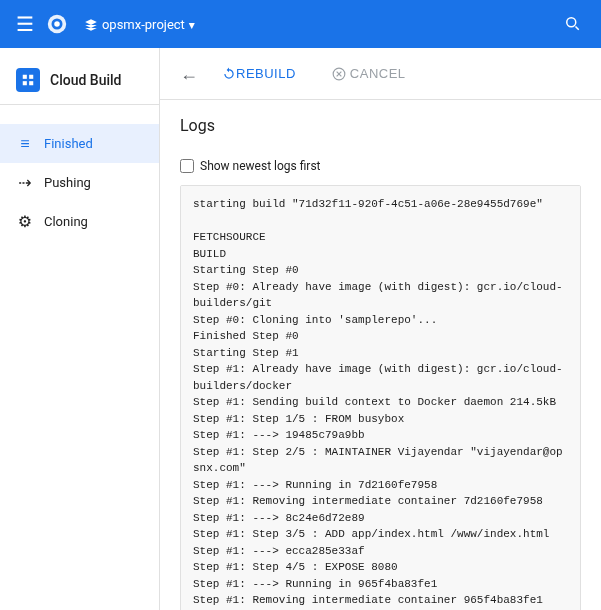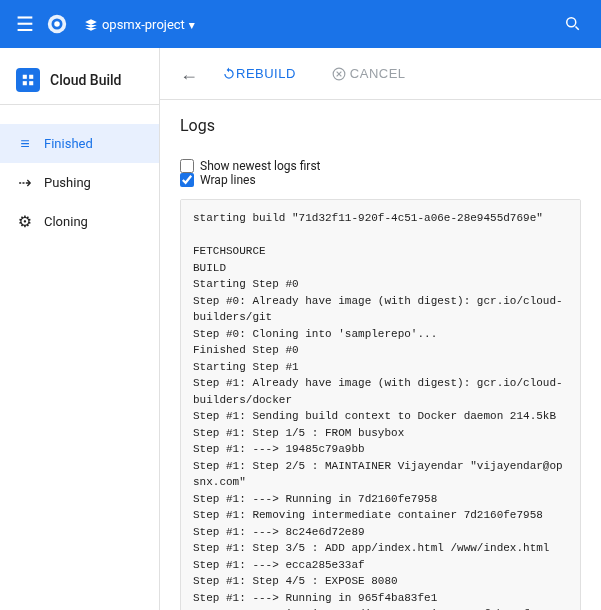--- a/index.html
+++ b/index.html
@@ -279,24 +279,20 @@
       <span>CANCEL</span>
     </button>
   </div>
 
   <div class="logs-section">
     <div class="logs-label">Logs</div>
     <div class="logs-options">
       <label class="logs-option">
         <input type="checkbox" style="">
         <span>Show newest logs first</span>
-      </label>
-      <label class="logs-option">
-        <input type="checkbox" checked="" style="">
-        <span>Wrap lines</span>
       </label>
     </div>
     <div class="log-box">starting build "71d32f11-920f-4c51-a06e-28e9455d769e"
 
 FETCHSOURCE
 BUILD
 Starting Step #0
 Step #0: Already have image (with digest): gcr.io/cloud-builders/git
 Step #0: Cloning into 'samplerepo'...
 Finished Step #0

